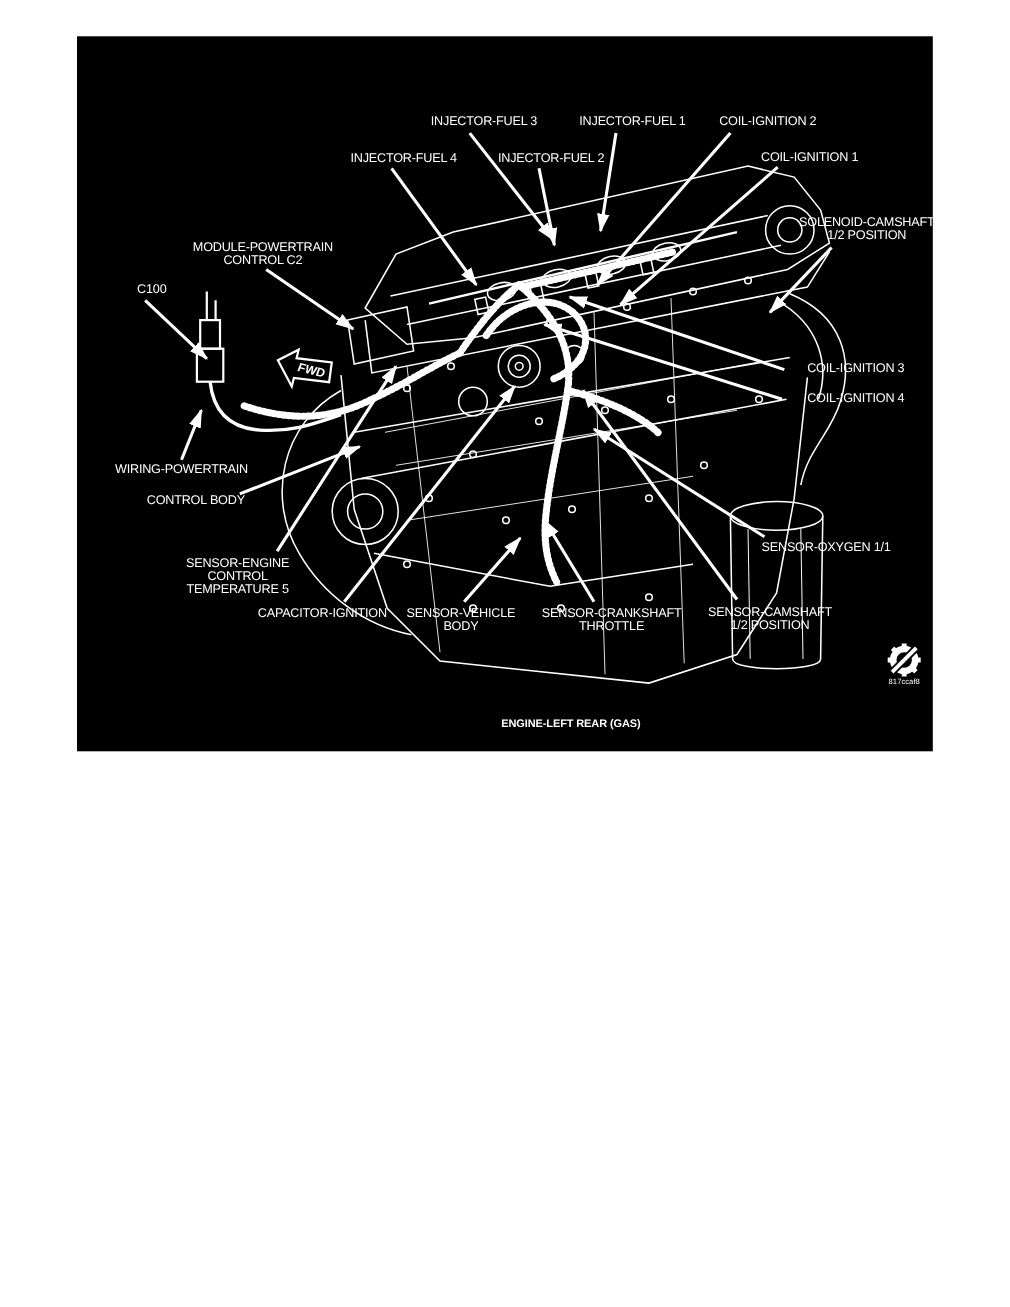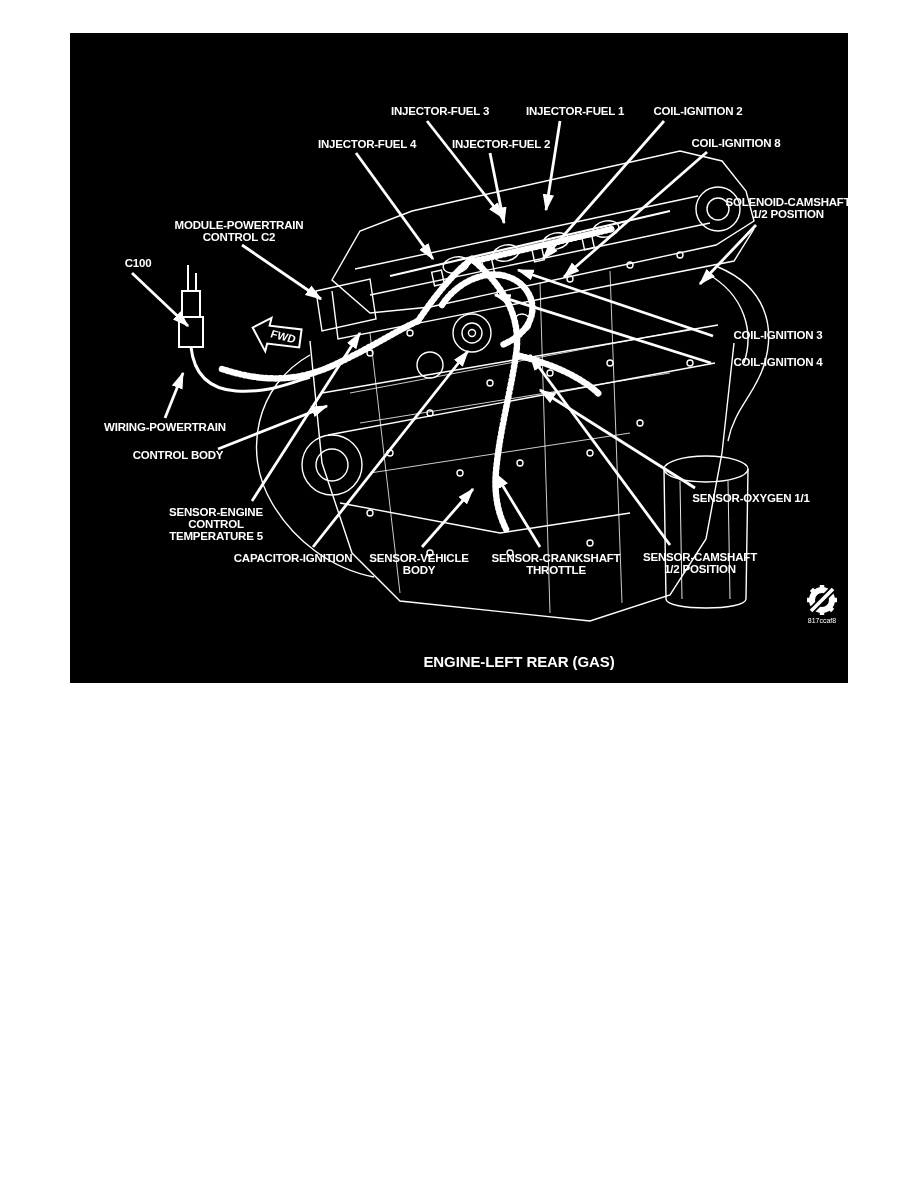--- a/index.html
+++ b/index.html
@@ -3,28 +3,28 @@
 <meta charset="utf-8">
 <style>
   html,body{margin:0;padding:0;background:#ffffff;}
   body{width:918px;height:1188px;position:relative;font-family:"Liberation Sans",sans-serif;}
   .figure{
     position:absolute;left:70px;top:33px;width:778px;height:650px;
     background:#000;overflow:hidden;
   }
   .figure svg{position:absolute;left:0;top:0;}
   .callout{
-    position:absolute;color:#fff;font-weight:bold;font-size:11.5px;line-height:12px;
+    position:absolute;color:#fff;font-weight:normal;font-size:11.5px;line-height:12px;
     text-align:center;white-space:nowrap;transform:translateX(-50%);
     letter-spacing:-0.2px;
     padding-left:26px;
   }
   .callout span{display:block;}
   .caption{
-    position:absolute;color:#fff;font-weight:bold;font-size:15px;
+    position:absolute;color:#fff;font-weight:bold;font-size:10px;
     transform:translateX(-50%);white-space:nowrap;letter-spacing:-0.1px;
   }
   .figure-code{
     position:absolute;color:#fff;font-size:7px;transform:translateX(-50%);
     white-space:nowrap;
   }
 </style>
 </head>
 <body>
 
@@ -175,21 +175,21 @@
   <div class="callout" style="left:615px;top:72px">
       <span>COIL-IGNITION 2</span>
     </div>
   <div class="callout" style="left:284px;top:105px">
       <span>INJECTOR-FUEL 4</span>
     </div>
   <div class="callout" style="left:418px;top:105px">
       <span>INJECTOR-FUEL 2</span>
     </div>
   <div class="callout" style="left:653px;top:104px">
-      <span>COIL-IGNITION 8</span>
+      <span>COIL-IGNITION 1</span>
     </div>
   <div class="callout" style="left:705px;top:163px">
     <span>SOLENOID-CAMSHAFT</span>
     <span>1/2 POSITION</span>
   </div>
   <div class="callout" style="left:156px;top:186px">
     <span>MODULE-POWERTRAIN</span>
     <span>CONTROL C2</span>
   </div>
   <div class="callout" style="left:55px;top:224px">

